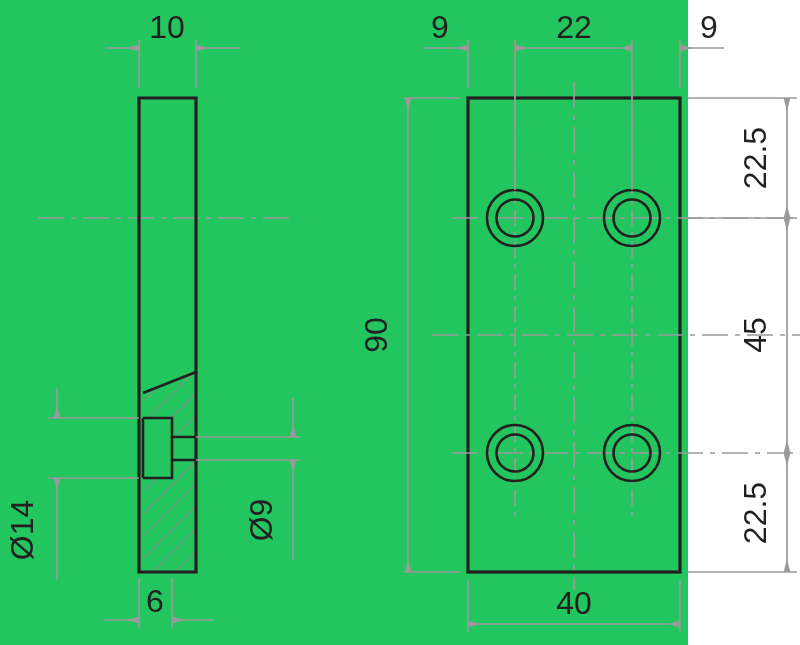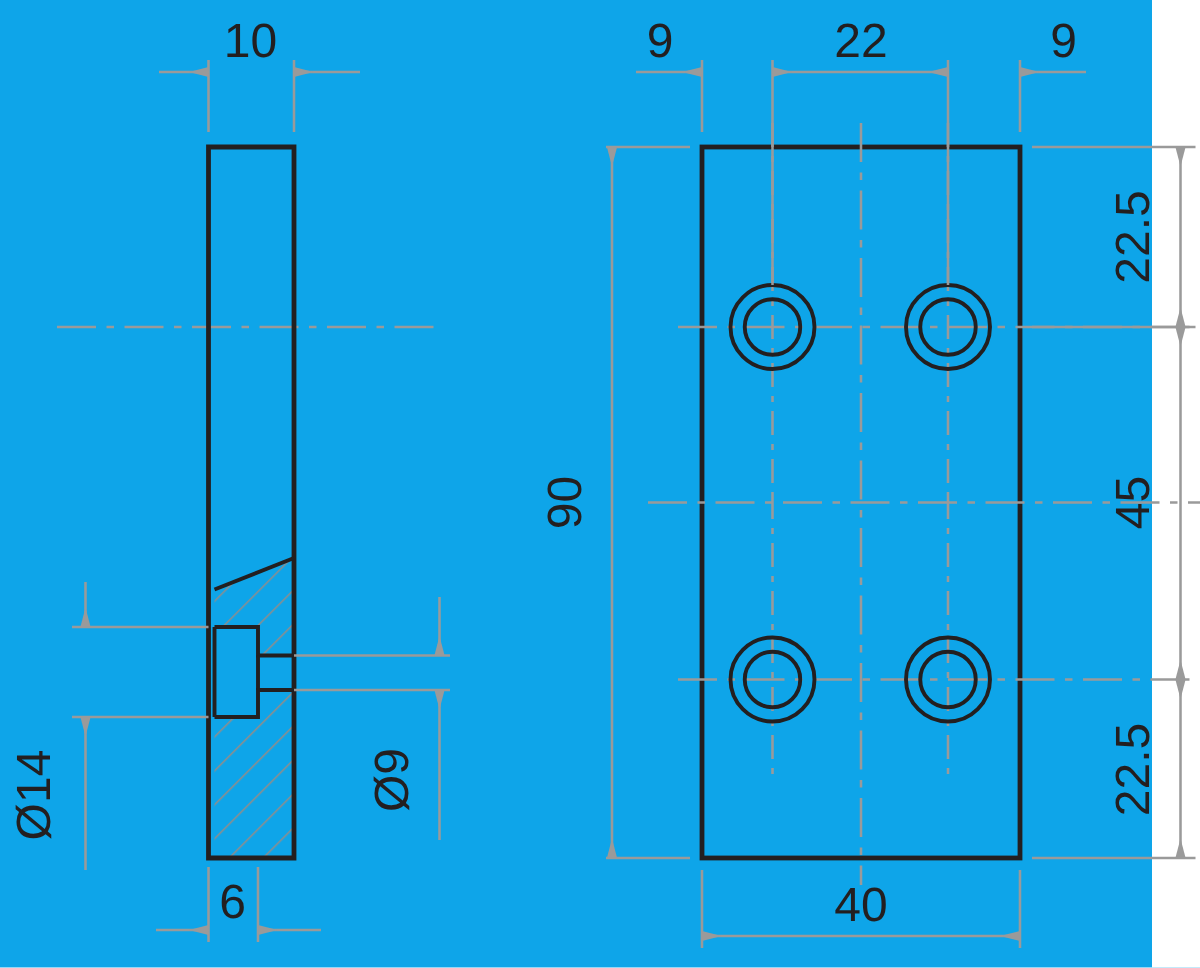--- a/index.html
+++ b/index.html
@@ -1,17 +1,17 @@
 <!DOCTYPE html>
 <html><head>
 <meta charset="utf-8">
 <style>
   html,body{margin:0;padding:0;background:#ffffff;}
   body{width:800px;height:645px;font-family:"Liberation Sans",sans-serif;overflow:hidden;}
-  #sheet{position:relative;width:768px;height:645px;background:#0ea5e9;}
+  #sheet{position:relative;width:688px;height:645px;background:#22c55e;}
   svg{display:block;}
   .obj{fill:none;stroke:#231f20;stroke-width:3.2;stroke-linecap:square;stroke-linejoin:miter;}
   .obj-thin{fill:none;stroke:#231f20;stroke-width:2.6;}
   .dim{fill:none;stroke:#9a9a9a;stroke-width:1.7;stroke-linecap:butt;}
   .ext{fill:none;stroke:#9a9a9a;stroke-width:1.7;}
   .ctr{fill:none;stroke:#9a9a9a;stroke-width:1.7;stroke-dasharray:26 7 5 7;}
   .ctr-s{fill:none;stroke:#9a9a9a;stroke-width:1.7;stroke-dasharray:16 6 4 6;}
   .arrowhead{fill:#9a9a9a;stroke:none;}
   .dimtext{font-family:"Liberation Sans",sans-serif;font-size:32px;fill:#231f20;}
 </style>

